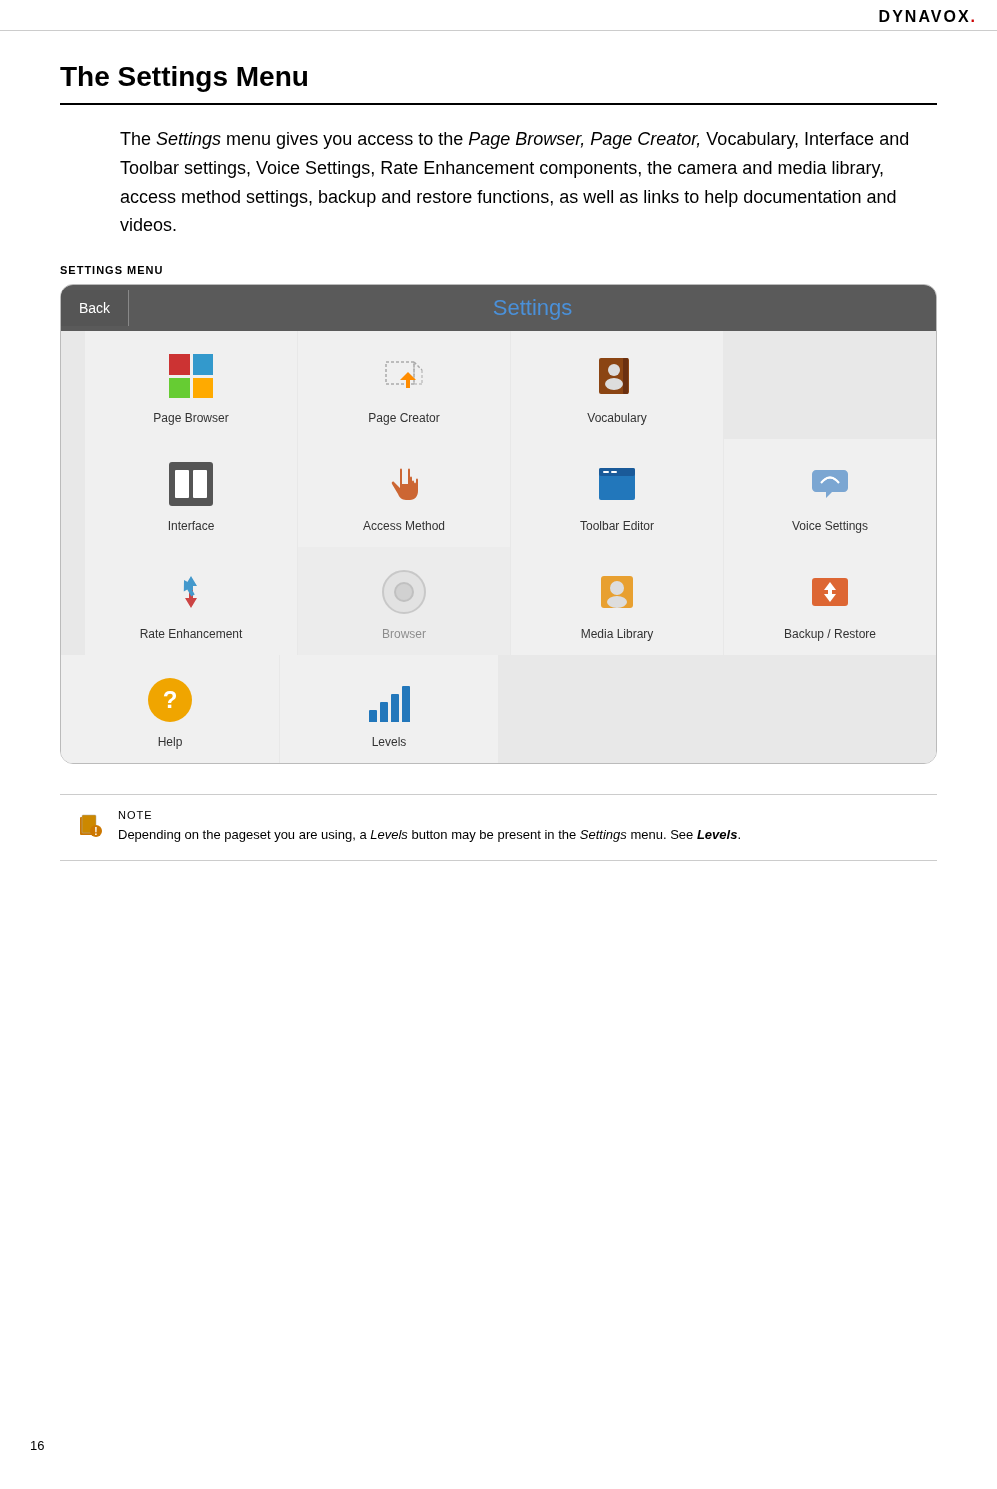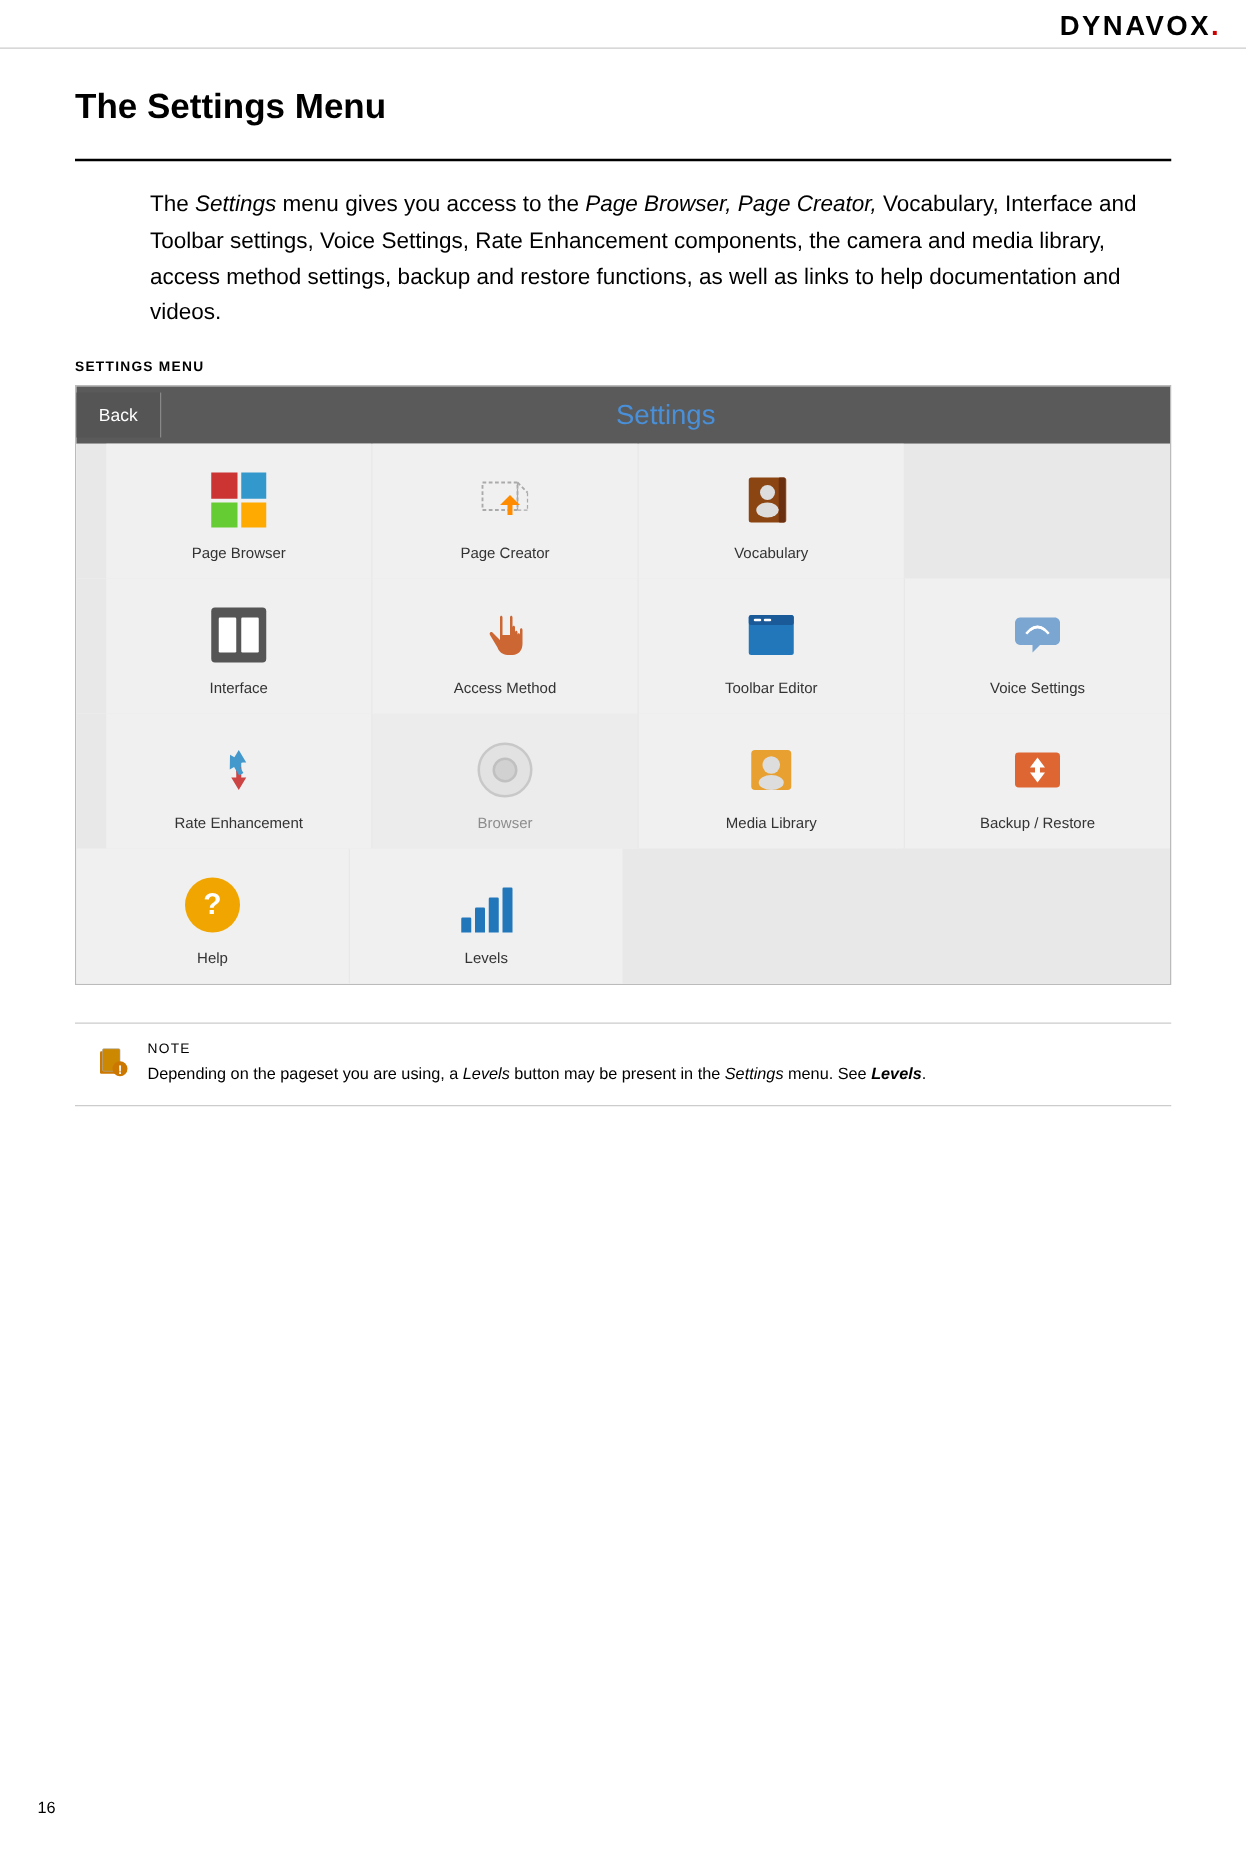--- a/index.html
+++ b/index.html
@@ -14,40 +14,40 @@
 
     .top-bar {
       display: flex;
       justify-content: flex-end;
       align-items: center;
       padding: 8px 20px 4px;
       border-bottom: 1px solid #ccc;
     }
 
     .logo-text {
-      font-size: 22px;
+      font-size: 16px;
       font-weight: bold;
       letter-spacing: 2px;
       color: #000;
       margin-left: 16px;
     }
 
     .logo-dot {
       color: #cc0000;
     }
 
     .content {
       padding: 30px 60px 40px 60px;
     }
 
     .page-title {
       font-size: 28px;
       font-weight: bold;
       border-bottom: 2px solid #000;
-      padding-bottom: 26px;
+      padding-bottom: 10px;
       margin-bottom: 20px;
     }
 
     .intro-text {
       font-size: 18px;
       line-height: 1.6;
       margin-bottom: 24px;
       margin-left: 60px;
     }
 
@@ -60,21 +60,21 @@
       font-weight: bold;
       letter-spacing: 1px;
       text-transform: uppercase;
       margin-bottom: 8px;
       font-variant: small-caps;
     }
 
     
     .settings-panel {
       border: 1px solid #bbb;
-      border-radius: 0;
+      border-radius: 13px;
       overflow: hidden;
       margin-bottom: 30px;
     }
 
     .settings-header {
       background: #5a5a5a;
       display: flex;
       align-items: center;
     }
 

